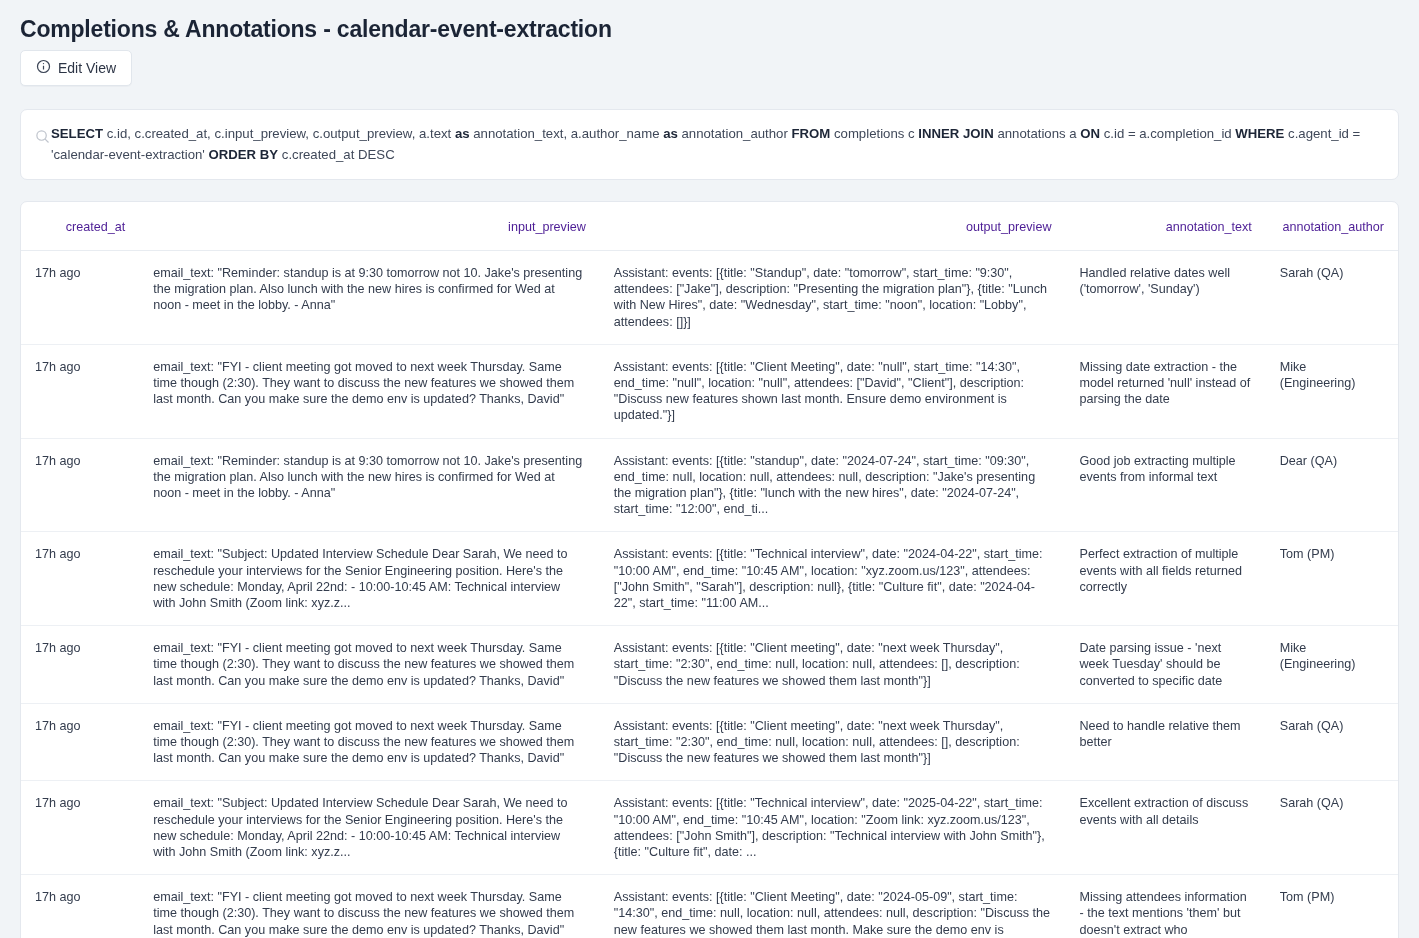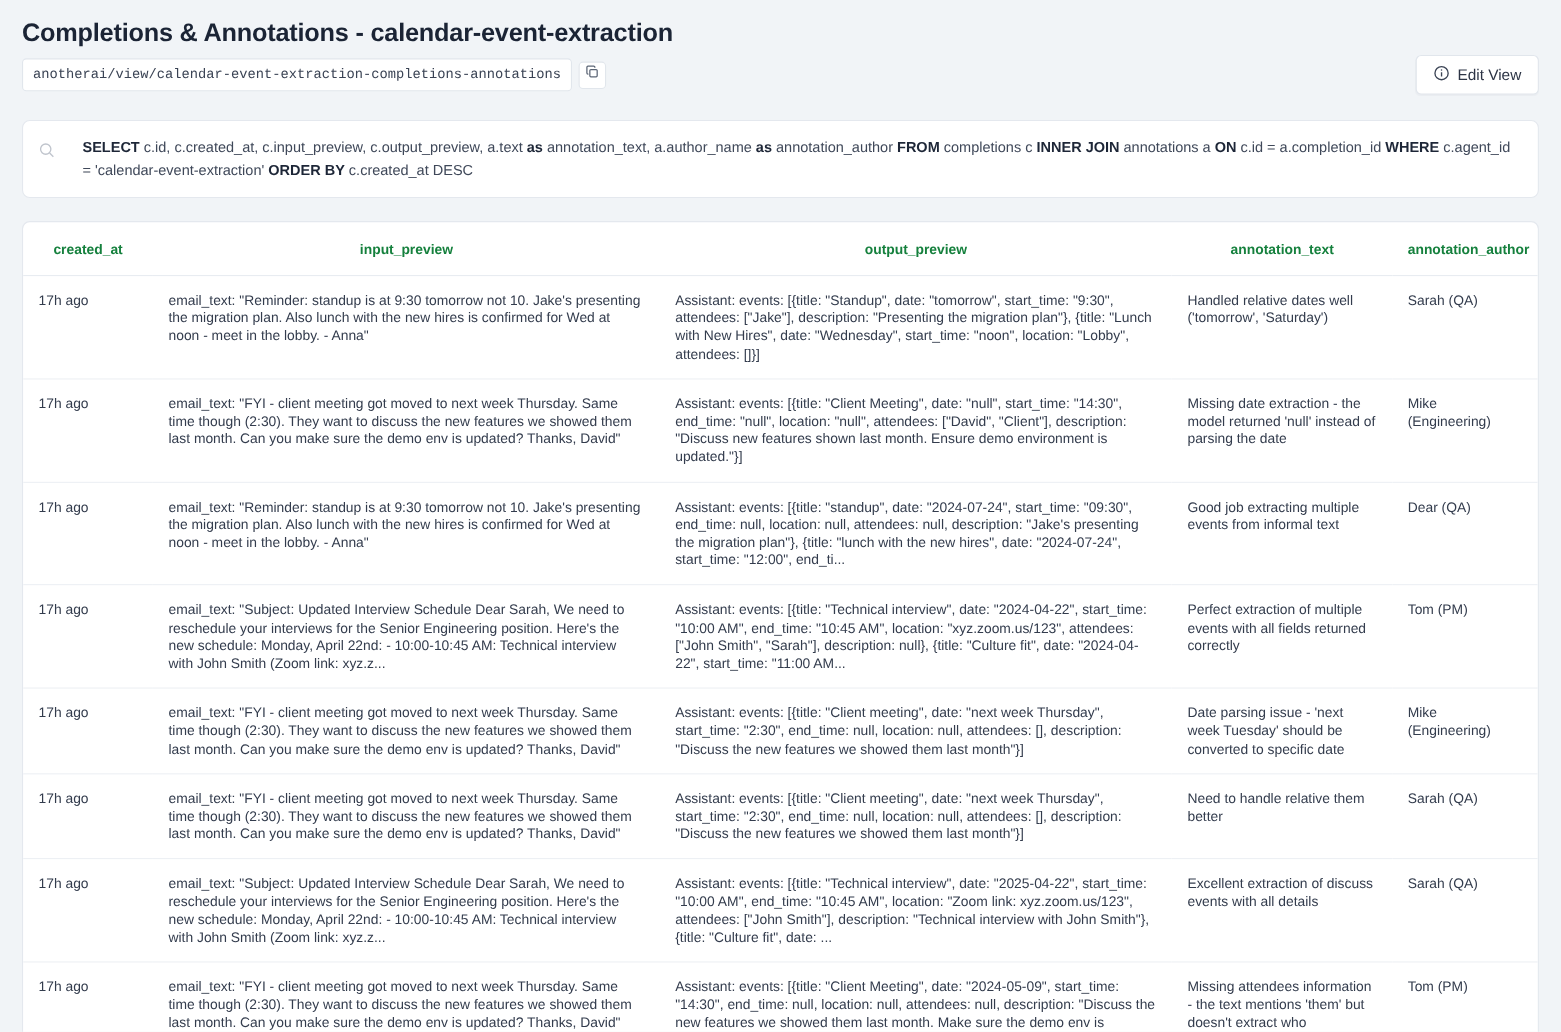--- a/index.html
+++ b/index.html
@@ -65,21 +65,21 @@
 
   
   .query-bar {
     margin-top: 23px;
     background: #ffffff;
     border: 1px solid #e4e8ee;
     border-radius: 7px;
     display: flex;
     align-items: flex-start;
     padding: 14px 16px 14px 14px;
-    gap: 24px;
+    gap: 0;
     min-height: 62px;
   }
   .query-icon { flex: 0 0 16px; margin-top: 5px; opacity: .55; }
   .query-text {
     font-size: 13.2px;
     line-height: 20.5px;
     color: #3f4859;
     word-spacing: 0px;
   }
   .query-text b { font-weight: bold; color: #1d2637; }
@@ -88,24 +88,24 @@
   .table-card {
     margin-top: 21px;
     background: #ffffff;
     border: 1px solid #e4e8ee;
     border-radius: 7px;
     overflow: hidden;
     height: 745px;
   }
   table { width: 100%; border-collapse: collapse; table-layout: fixed; }
   thead th {
-    text-align: center;
+    text-align: right;
     font-size: 12.6px;
-    font-weight: bold;
-    color: #15803d;
+    font-weight: normal;
+    color: #4c1d95;
     padding: 18px 14px 16px 14px;
     border-bottom: 1px solid #e8ecf1;
     vertical-align: top;
   }
   tbody td {
     font-size: 12.6px;
     line-height: 16.2px;
     color: #333c4d;
     padding: 14px 14px 14px 14px;
     border-bottom: 1px solid #edf0f4;
@@ -122,31 +122,20 @@
   tbody tr:last-child td { border-bottom: 1px solid #edf0f4; }
 </style>
 </head>
 <body>
 
 <div class="page">
 
   <div class="page-title">Completions &amp; Annotations - calendar-event-extraction</div>
 
   <div class="header-row">
-    <div class="view-id-wrap">
-      <div class="view-id">anotherai/view/calendar-event-extraction-completions-annotations</div>
-      <div class="copy-btn">
-        <span>
-          <svg width="13" height="13" viewBox="0 0 16 16" fill="none" stroke="#5b6575" stroke-width="1.4">
-            <rect x="5.2" y="5.2" width="8.2" height="8.2" rx="1.2"></rect>
-            <path d="M10.8 3.2 V2.7 a1.2 1.2 0 0 0 -1.2 -1.2 H3.1 a1.2 1.2 0 0 0 -1.2 1.2 v6.5 a1.2 1.2 0 0 0 1.2 1.2 h0.5"></path>
-          </svg>
-        </span>
-      </div>
-    </div>
 
     <div class="edit-view-btn">
       <span>
         <svg width="15" height="15" viewBox="0 0 16 16" fill="none" stroke="#3c4556" stroke-width="1.3">
           <circle cx="8" cy="8" r="6.4"></circle>
           <line x1="8" y1="7.2" x2="8" y2="11.2"></line>
           <circle cx="8" cy="4.9" r="0.75" fill="#3c4556" stroke="none"></circle>
         </svg>
       </span>
       <span>Edit View</span>
@@ -179,21 +168,21 @@
           <th>output_preview</th>
           <th>annotation_text</th>
           <th>annotation_author</th>
         </tr>
       </thead>
       <tbody>
           <tr>
             <td class="cell-created">17h ago</td>
             <td>email_text: "Reminder: standup is at 9:30 tomorrow not 10. Jake's presenting the migration plan. Also lunch with the new hires is confirmed for Wed at noon - meet in the lobby. - Anna"</td>
             <td>Assistant: events: [{title: "Standup", date: "tomorrow", start_time: "9:30", attendees: ["Jake"], description: "Presenting the migration plan"}, {title: "Lunch with New Hires", date: "Wednesday", start_time: "noon", location: "Lobby", attendees: []}]</td>
-            <td>Handled relative dates well ('tomorrow', 'Saturday')</td>
+            <td>Handled relative dates well ('tomorrow', 'Sunday')</td>
             <td>Sarah (QA)</td>
           </tr>
           <tr>
             <td class="cell-created">17h ago</td>
             <td>email_text: "FYI - client meeting got moved to next week Thursday. Same time though (2:30). They want to discuss the new features we showed them last month. Can you make sure the demo env is updated? Thanks, David"</td>
             <td>Assistant: events: [{title: "Client Meeting", date: "null", start_time: "14:30", end_time: "null", location: "null", attendees: ["David", "Client"], description: "Discuss new features shown last month. Ensure demo environment is updated."}]</td>
             <td>Missing date extraction - the model returned 'null' instead of parsing the date</td>
             <td>Mike (Engineering)</td>
           </tr>
           <tr>

